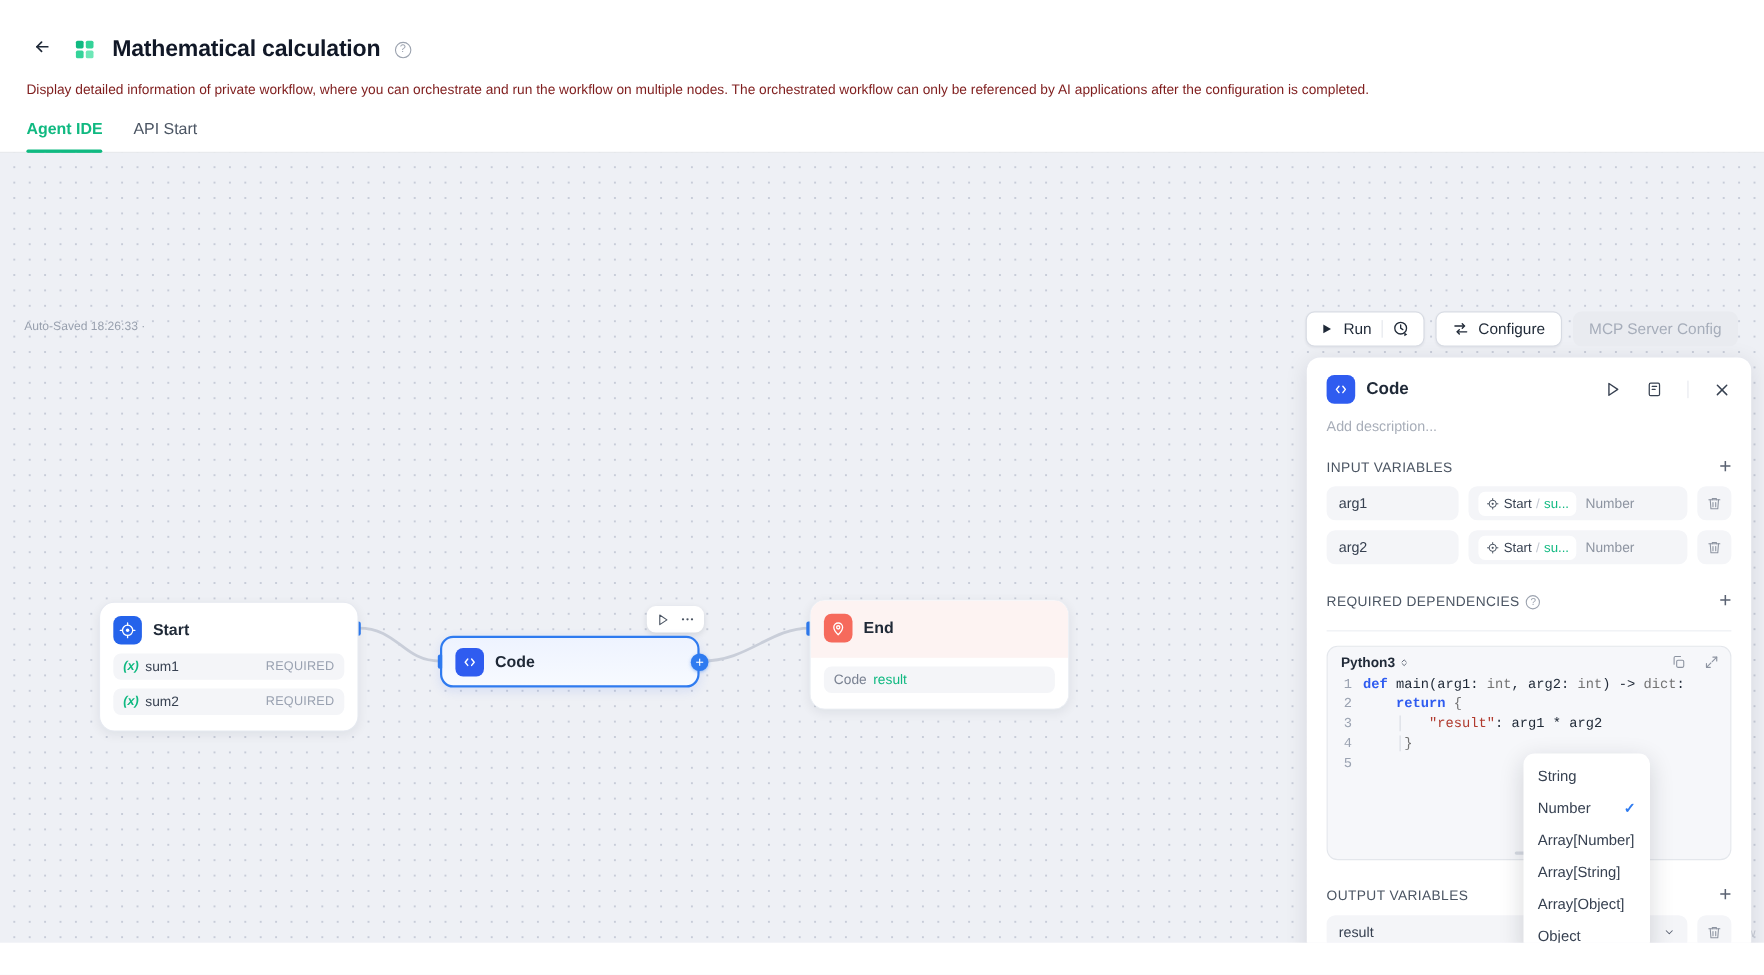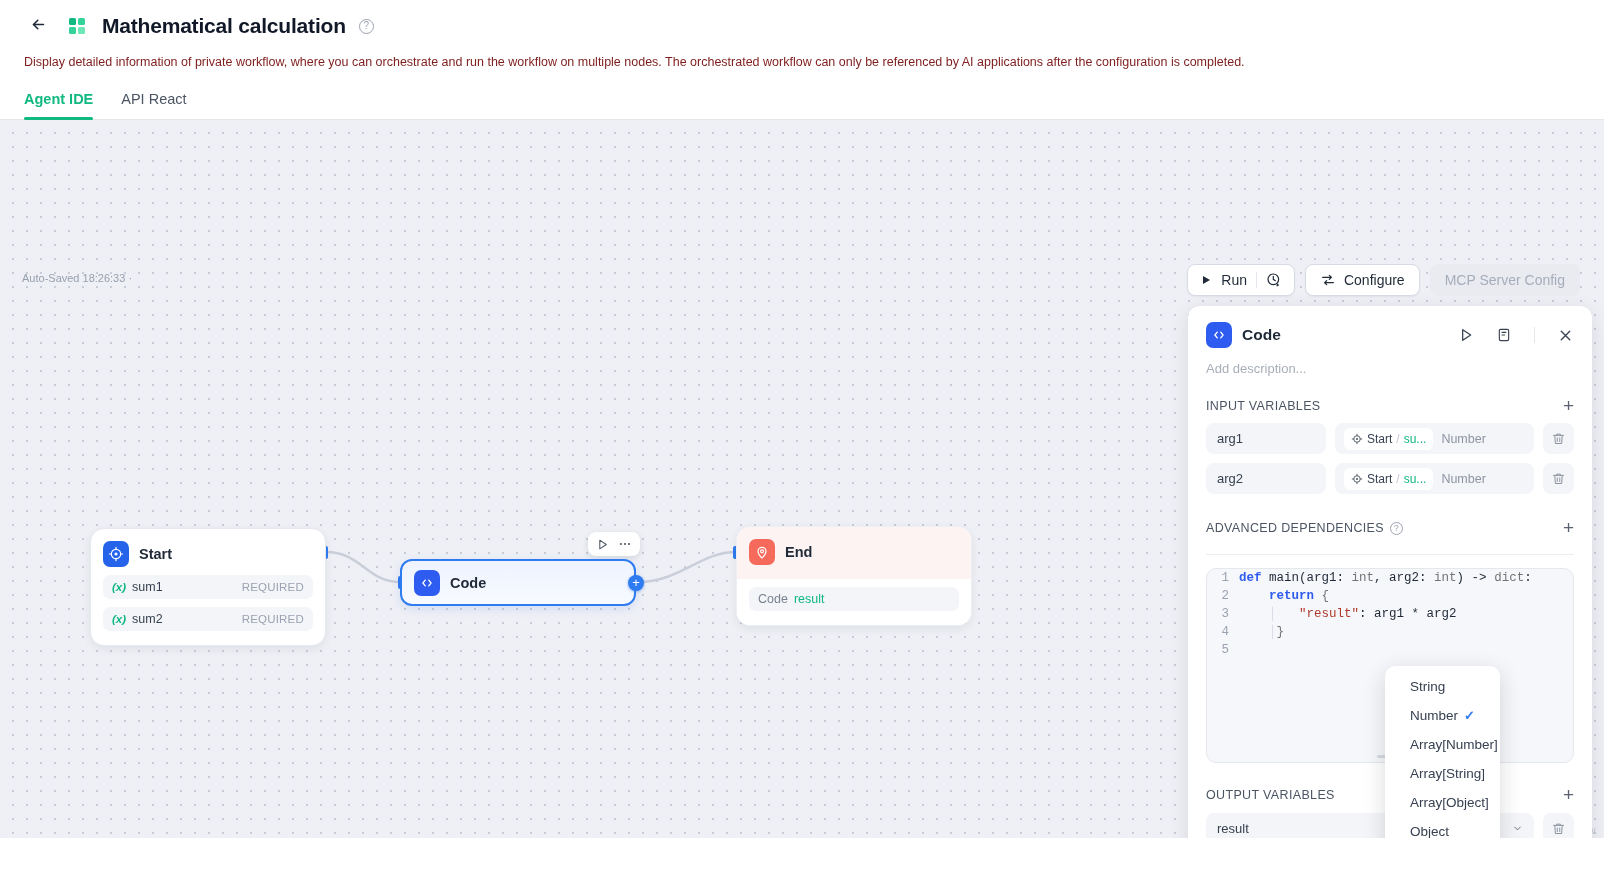--- a/index.html
+++ b/index.html
@@ -5,21 +5,21 @@
   * { box-sizing: border-box; margin: 0; padding: 0; }
   html, body {
     width: 1604px; height: 886px;
     font-family: "Liberation Sans", sans-serif;
     background: #ffffff;
     overflow: hidden;
     -webkit-font-smoothing: antialiased;
   }
 
   
-  .topbar { padding: 9px 24px 0 24px; background:#fff; }
+  .topbar { padding: 28px 24px 0 24px; background:#fff; }
   .title-row { display:flex; align-items:center; gap:12px; height:34px; }
   .back-btn {
     width:28px; height:28px; border-radius:8px; background:#fff;
     display:flex; align-items:center; justify-content:center;
     cursor:pointer; color:#1f2937;
   }
   .back-btn svg { width:17px; height:17px; }
   .app-logo {
     width:26px; height:26px; border-radius:7px; background:#fff;
     display:flex; align-items:center; justify-content:center;
@@ -239,21 +239,21 @@
   .k-ty { color:#737373; }
   .k-str { color:#b03a2e; }
   .editor-resize {
     position:absolute; left:50%; transform:translateX(-50%); bottom:4px;
     width:26px; height:3px; background:#d6dae2; border-radius:2px; cursor:ns-resize;
   }
 
   
   .dropdown {
     position:absolute; left:1385px; top:546px; width:115px;
-    background:#fff; border-radius:10px; padding:6px 12px;
+    background:#fff; border-radius:10px; padding:6px 0;
     box-shadow:0 6px 22px rgba(16,24,40,.16); z-index:60;
   }
   .dd-item {
     height:29px; display:flex; align-items:center; justify-content:space-between;
     padding:0 13px; font-size:13.5px; color:#374151; cursor:pointer;
     white-space:nowrap;
   }
   .dd-check { color:#2f7bf0; font-size:13px; font-weight:700; }
 
   .ovrow { display:flex; align-items:center; gap:9px; padding:10px 18px 0 18px; }
@@ -289,21 +289,21 @@
         <i style="background:#34d399"></i>
           <i style="background:#6ee7b7"></i>
       </div>
     </div>
     <div class="page-title">Mathematical calculation</div>
     <span class="help-icon">?</span>
   </div>
   <div class="subtitle">Display detailed information of private workflow, where you can orchestrate and run the workflow on multiple nodes. The orchestrated workflow can only be referenced by AI applications after the configuration is completed.</div>
   <div class="tabs">
     <div class="tab active">Agent IDE</div>
-    <div class="tab">API React</div>
+    <div class="tab">API Start</div>
   </div>
 </div>
 <div class="tabs-underline"></div>
 
 <div class="canvas-wrap">
 
   <div class="autosave">Auto-Saved 18:26:33 ·</div>
 
   <div class="canvas-actions">
     <div class="btn-run">
@@ -505,29 +505,53 @@
           <path d="M4 7h16"></path>
             <path d="M9 7V5h6v2"></path>
             <path d="M6 7l1 13h10l1-13"></path>
             <path d="M10 11v6M14 11v6"></path>
         </svg>
       </div>
     </div>
 
     <div class="sec-head" style="padding-top:26px;">
       <span class="sec-title">
-        <span>ADVANCED DEPENDENCIES</span>
+        <span>REQUIRED DEPENDENCIES</span>
         <span class="help-icon">?</span>
       </span>
       <span class="sec-plus">+</span>
     </div>
 
     <div class="panel-hr"></div>
 
     <div class="editor">
+      <div class="editor-top">
+        <span class="lang">Python3</span>
+        <span class="lang-caret">
+          <svg viewBox="0 0 24 24" fill="none" stroke="currentColor" stroke-width="2.2" stroke-linecap="round" stroke-linejoin="round" style="width:9px;height:11px;display:block;">
+            <path d="M7 10l5-5 5 5"></path>
+              <path d="M7 14l5 5 5-5"></path>
+          </svg>
+        </span>
+        <span class="sp"></span>
+        <span class="ic" style="margin-right:12px;">
+          <svg viewBox="0 0 24 24" fill="none" stroke="currentColor" stroke-width="1.7" stroke-linecap="round" stroke-linejoin="round" style="width:14px;height:14px;">
+            <rect x="9" y="9" width="11" height="11" rx="2"></rect>
+              <path d="M5 15V5a2 2 0 012-2h8"></path>
+          </svg>
+        </span>
+        <span class="ic">
+          <svg viewBox="0 0 24 24" fill="none" stroke="currentColor" stroke-width="1.8" stroke-linecap="round" stroke-linejoin="round" style="width:14px;height:14px;">
+            <path d="M14 4h6v6"></path>
+              <path d="M10 20H4v-6"></path>
+              <path d="M20 4l-7 7"></path>
+              <path d="M4 20l7-7"></path>
+          </svg>
+        </span>
+      </div>
       <div class="code-area">
         <div class="cline">
             <span class="cno">1</span>
             <span class="ctext"><span class="k-kw">def</span> <span class="k-fn">main</span>(arg1: <span class="k-ty">int</span>, arg2: <span class="k-ty">int</span>) -&gt; <span class="k-ty">dict</span>:</span>
           </div>
         <div class="cline">
             <span class="cno">2</span>
             <span class="ctext">    <span class="k-kw">return</span> <span class="k-ty">{</span></span>
           </div>
         <div class="cline">

